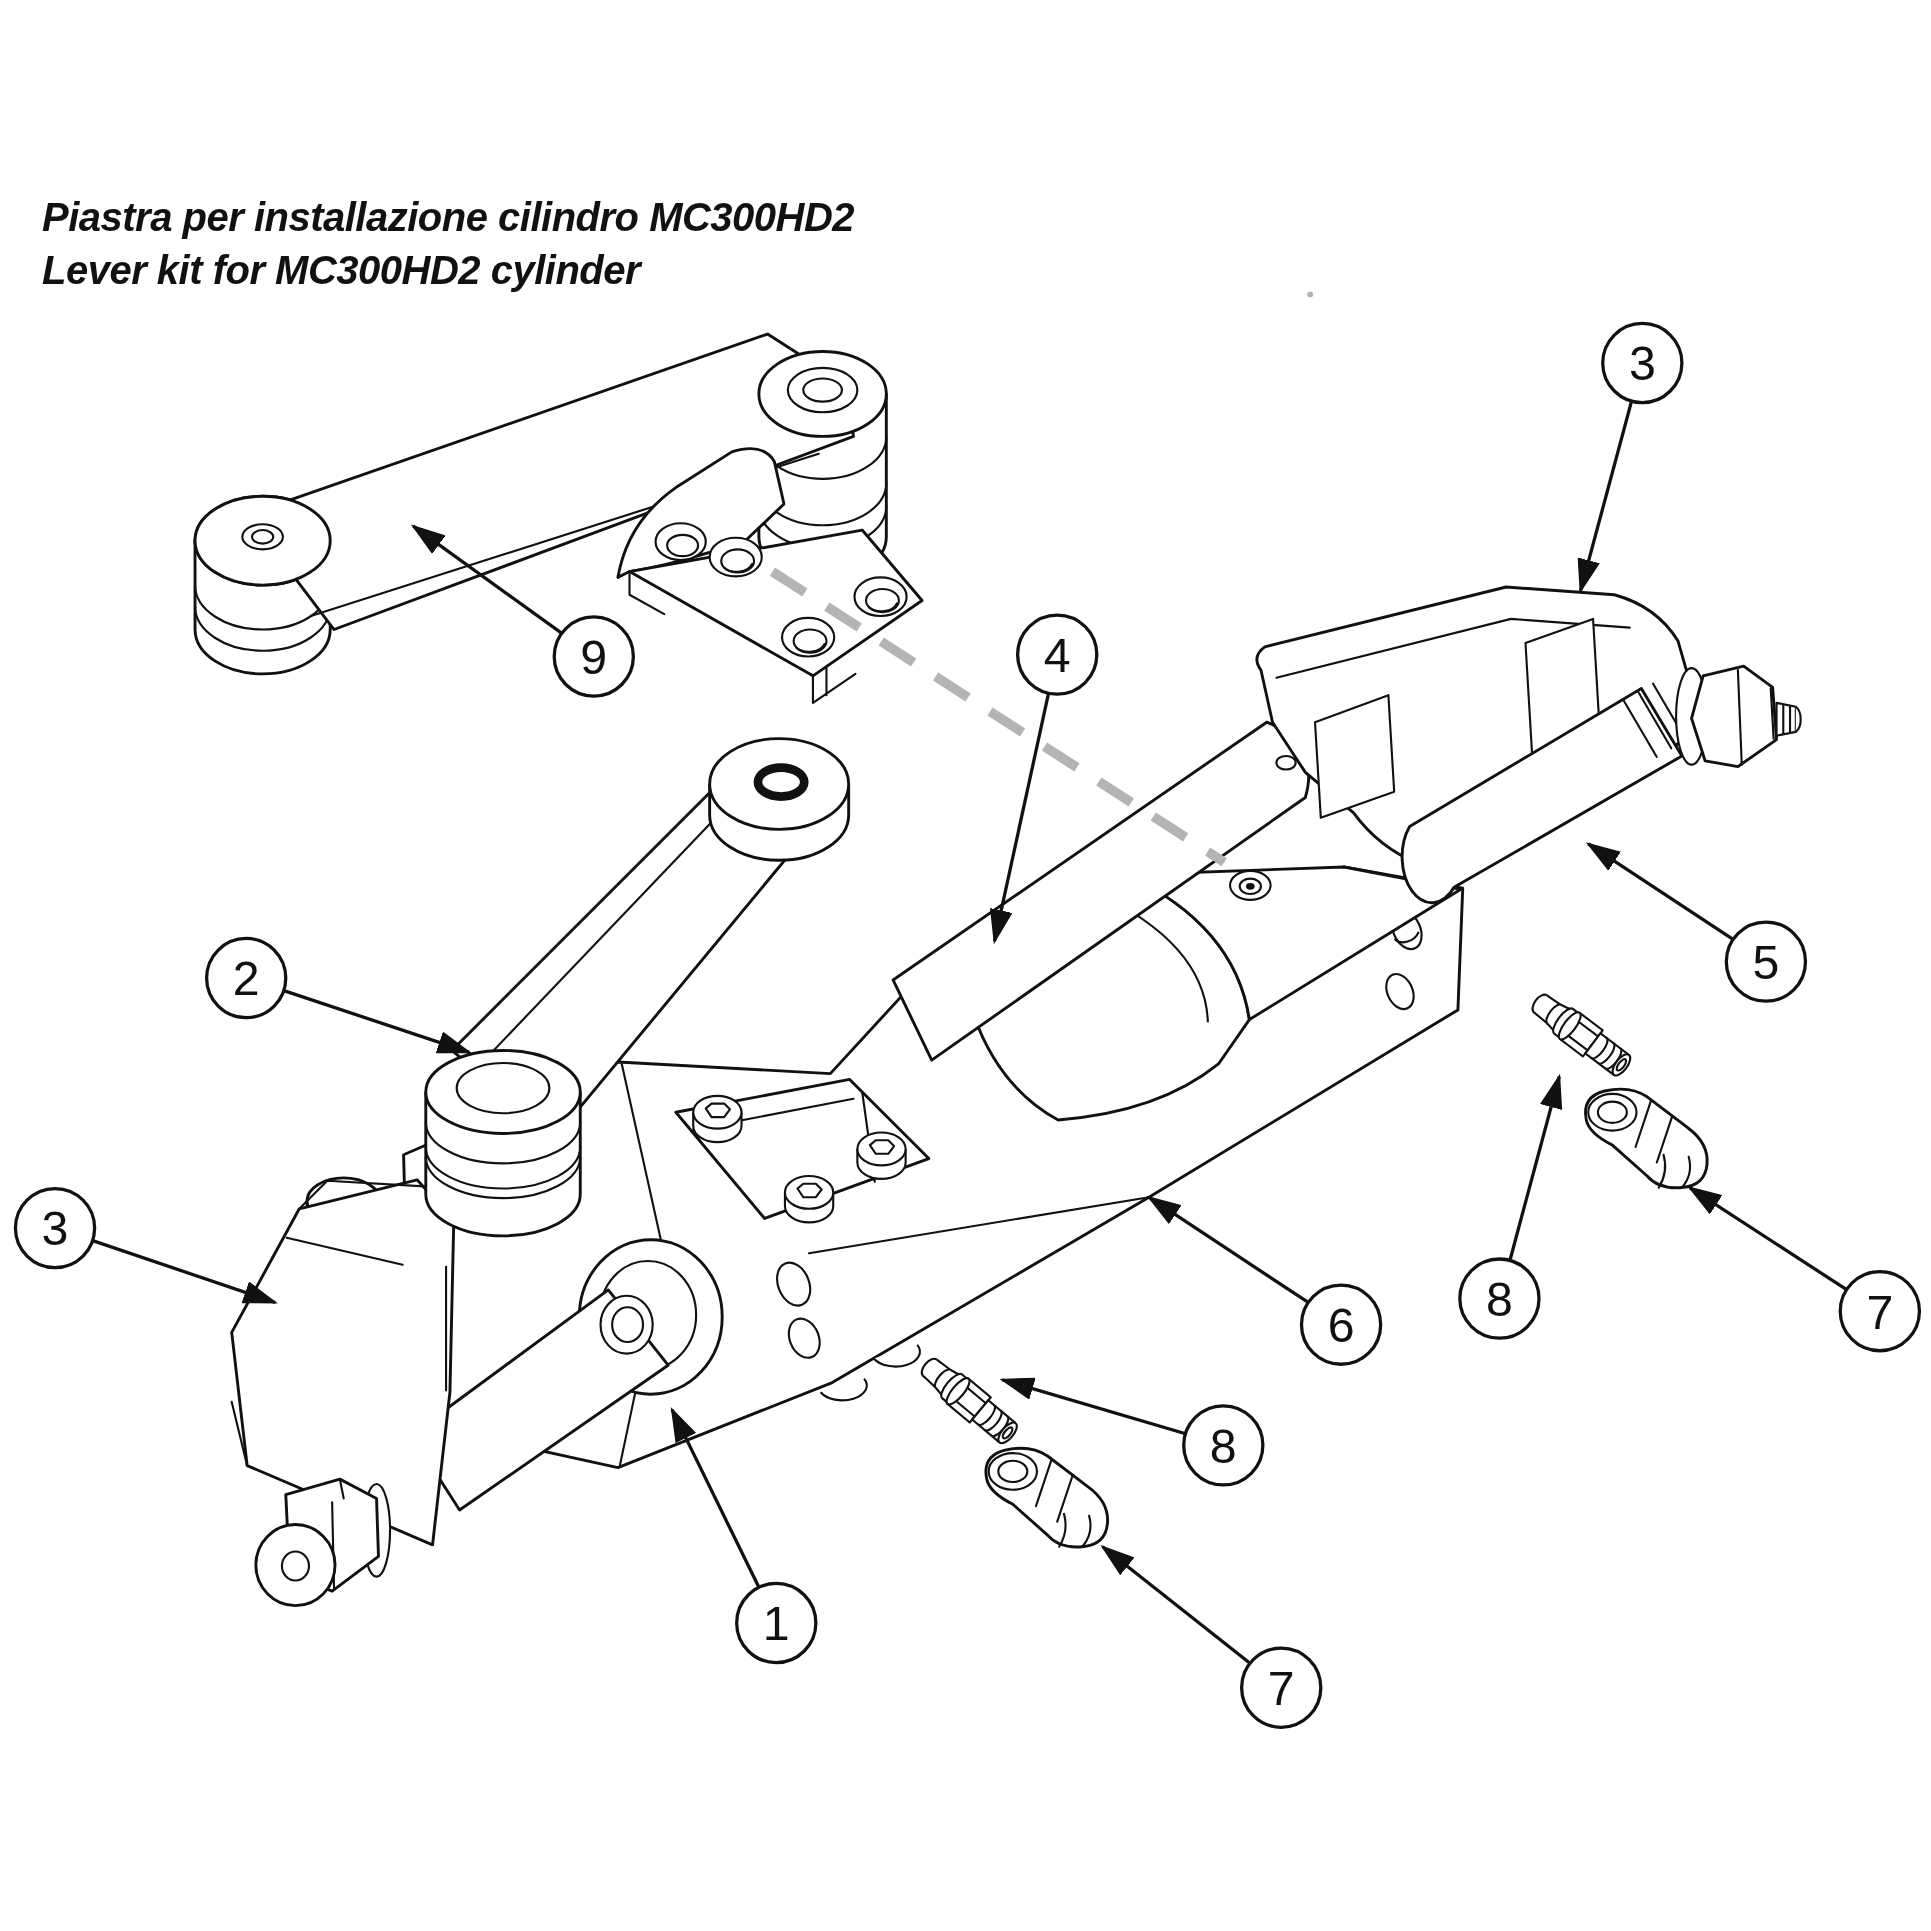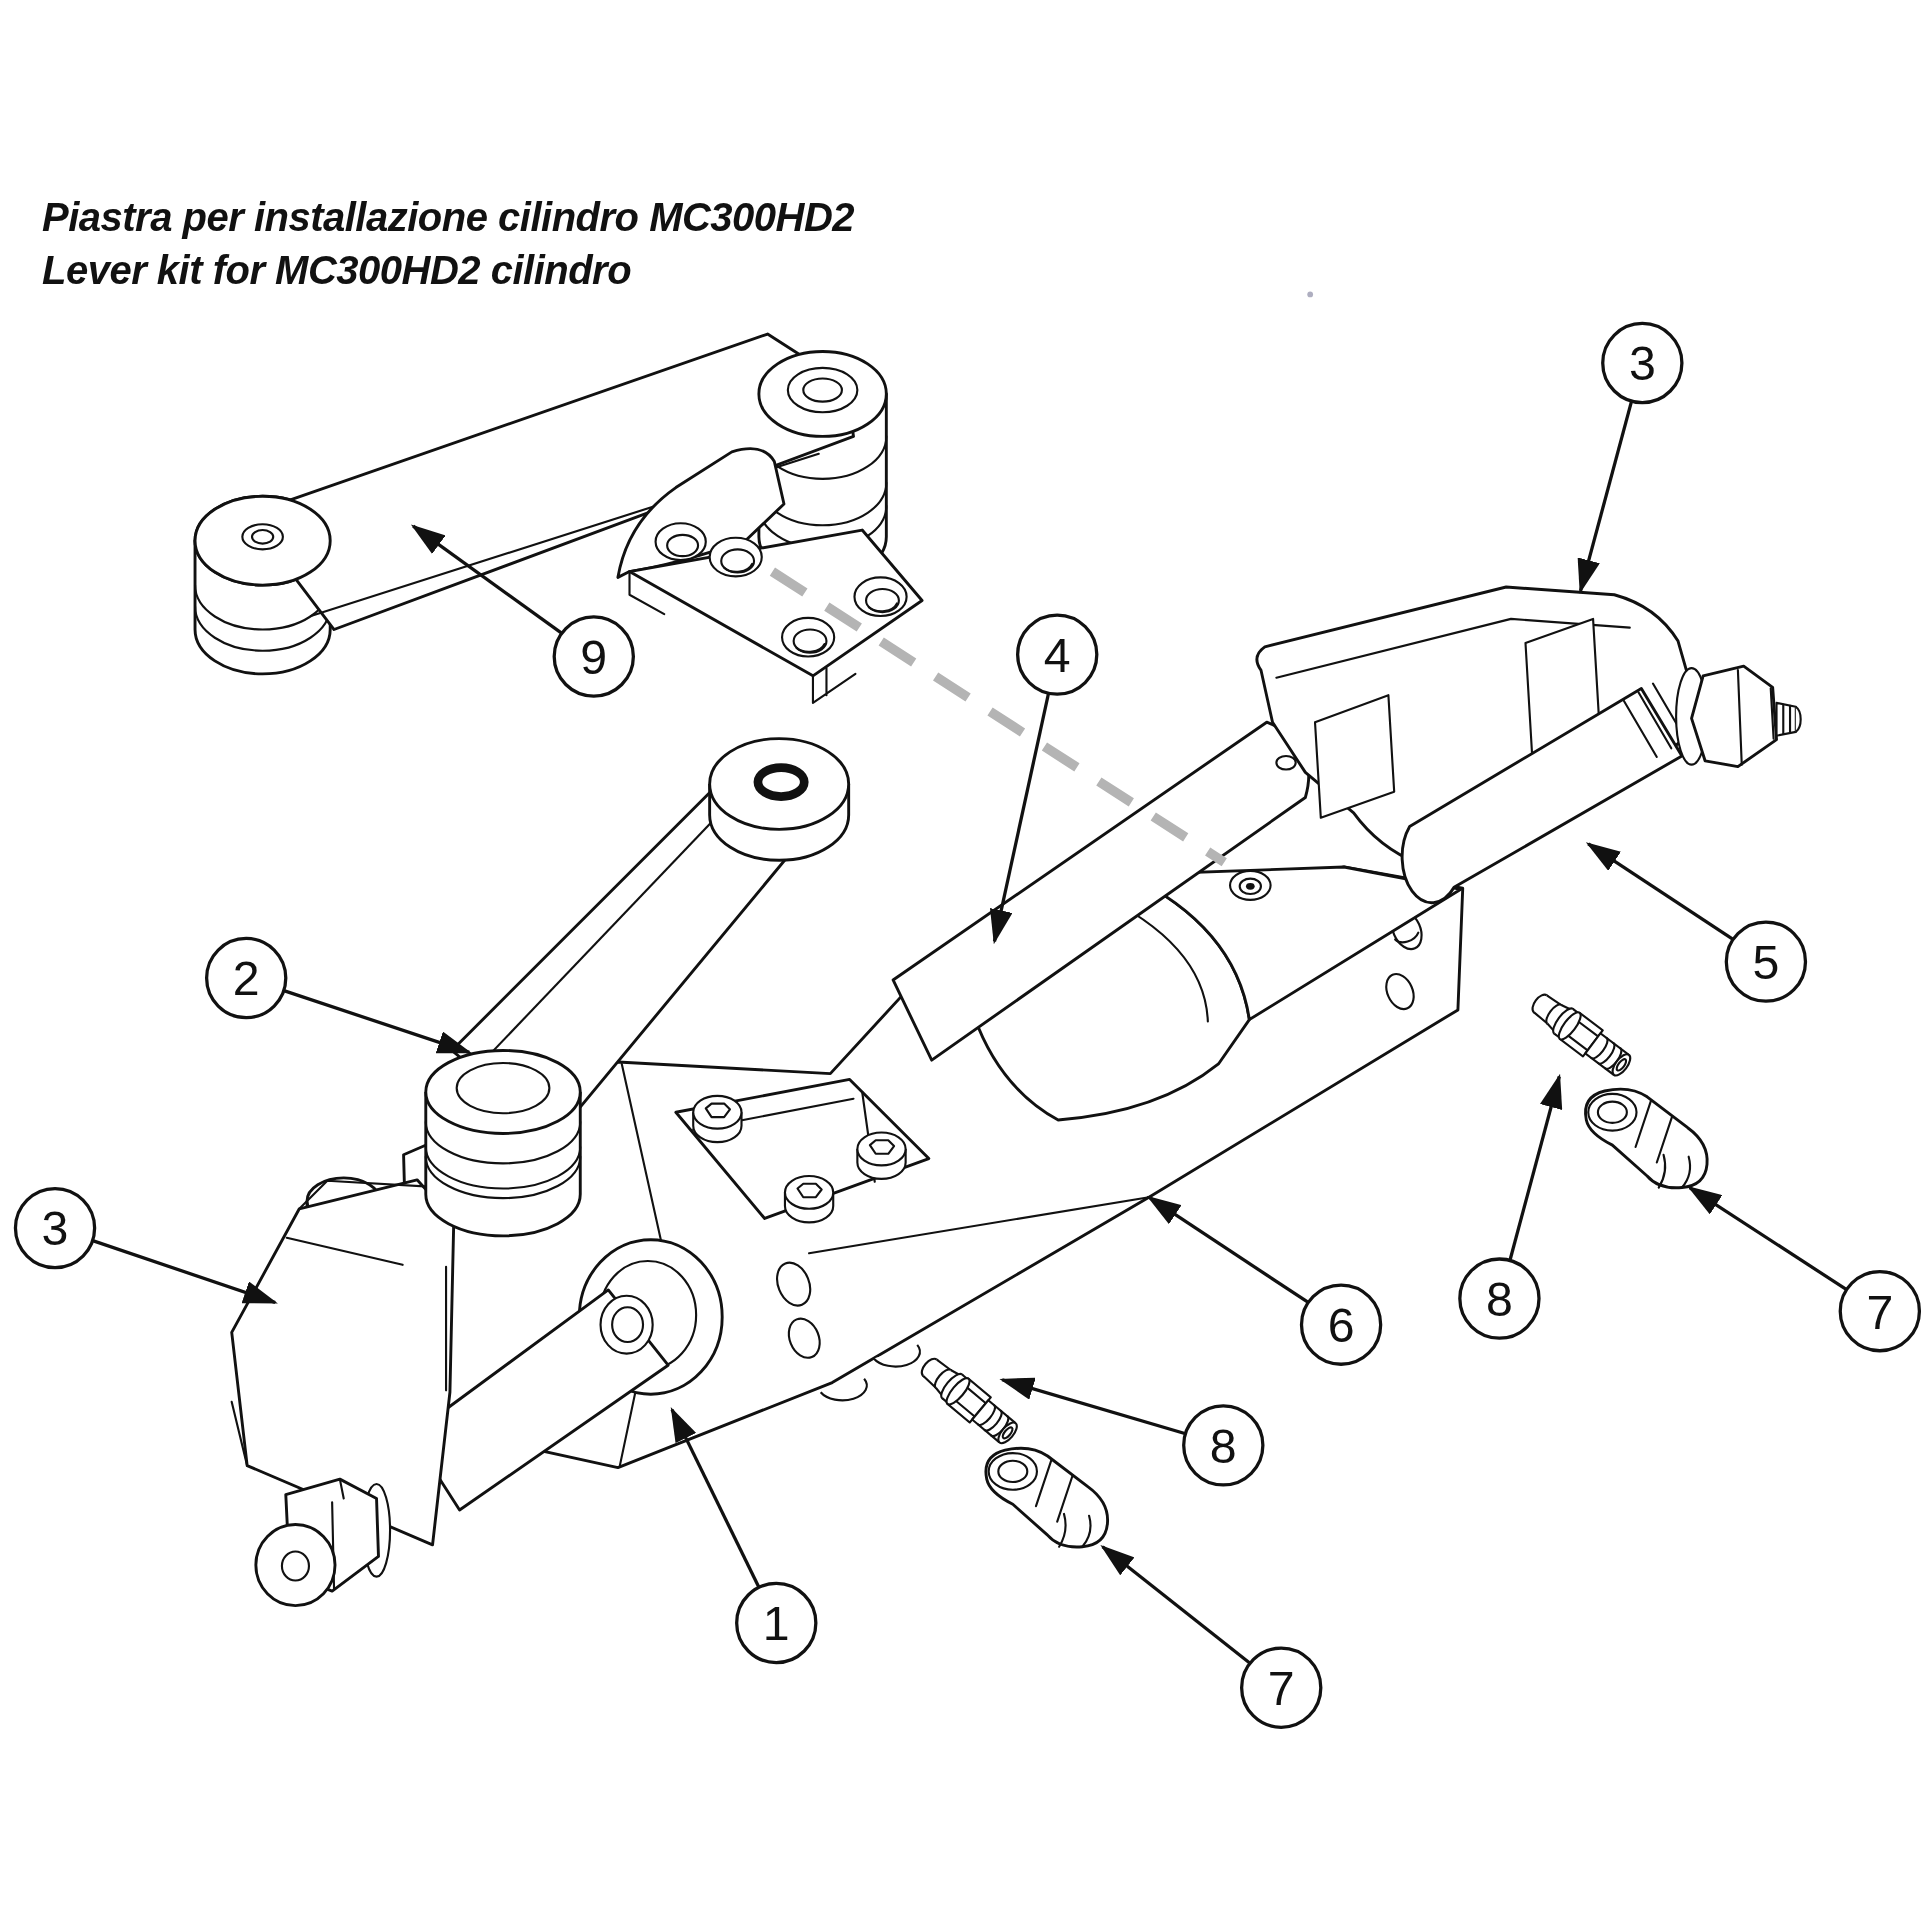--- a/index.html
+++ b/index.html
@@ -20,21 +20,21 @@
   .balloon-text{font-family:"Liberation Sans",sans-serif;font-size:50px;fill:#111;
     text-anchor:middle;}
 </style>
 </head>
 <body>
 
 <div class="stage">
 
   <div class="title-block">
     <div>Piastra per installazione cilindro MC300HD2</div>
-    <div>Lever kit for MC300HD2 cilindro</div>
+    <div>Lever kit for MC300HD2 cylinder</div>
   </div>
 
   <svg width="1931" height="1931" viewBox="0 0 2000 2000">
     <defs>
       <marker id="ah" viewBox="0 0 12 8" refX="11" refY="4" markerWidth="10.5" markerHeight="7" orient="auto-start-reverse">
         <path d="M0,0 L12,4 L0,8 Z" fill="#111"></path>
       </marker>
     </defs>
 
     <circle cx="1357" cy="305" r="3" fill="#9a9ab0" opacity="0.8"></circle>

